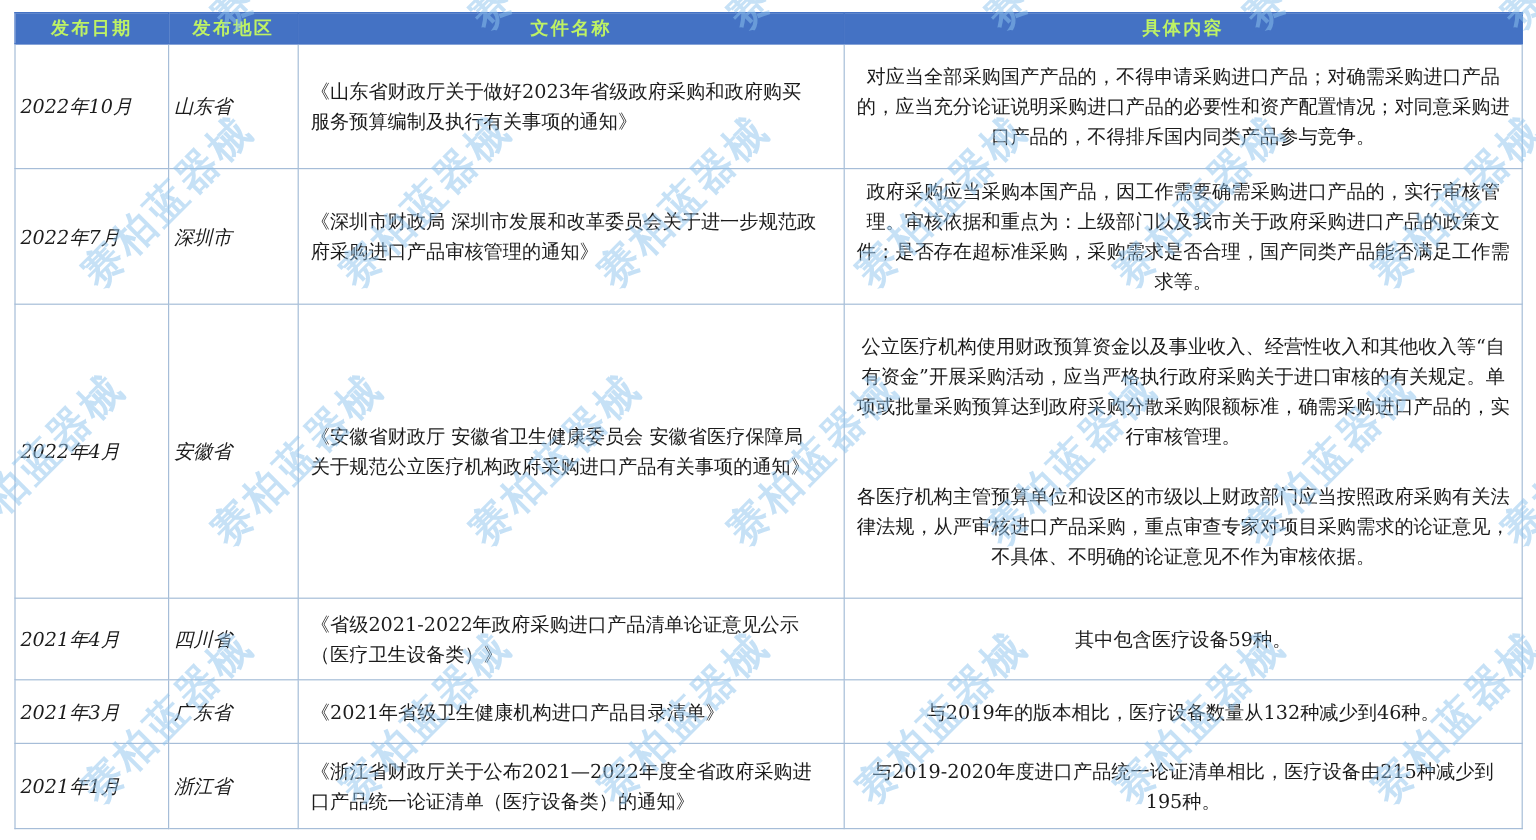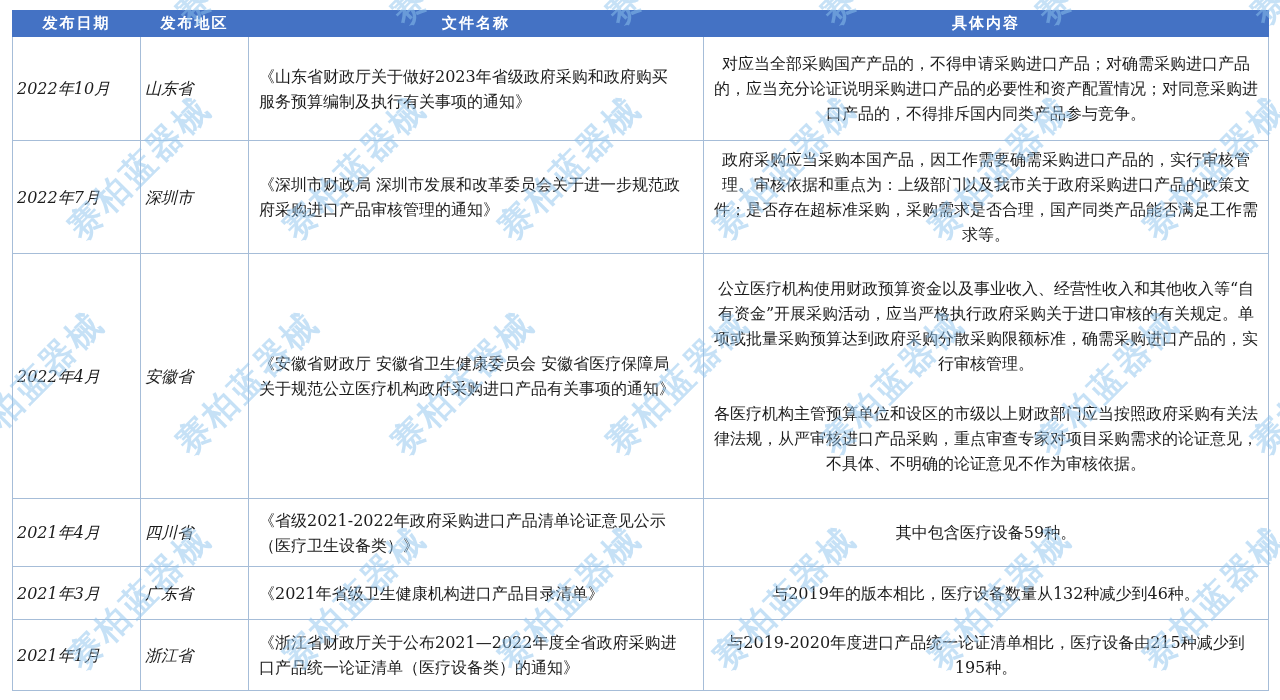--- a/index.html
+++ b/index.html
@@ -7,21 +7,21 @@
   .stage {
     position:relative; width:1280px; height:700px;
     font-family:"DejaVu Serif","Liberation Serif",serif;
     color:#1b1b1b; background:#ffffff;
   }
   table.policy-table {
     position:absolute; left:12px; top:10px; width:1256px;
     border-collapse:collapse; table-layout:fixed;
   }
   .policy-table th {
-    background:#4472c4; color:#ffffff; font-weight:bold;
+    background:#4472c4; color:#bef264; font-weight:bold;
     font-size:15px; height:26px; text-align:center; vertical-align:middle;
     border:1px solid #4472c4; letter-spacing:2px;
     font-family:"DejaVu Sans","Liberation Sans",sans-serif;
   }
   .policy-table td {
     border:1px solid #a6bdd8; font-size:16px; line-height:25px;
     vertical-align:middle; background:transparent;
   }
   td.c-date, td.c-region { text-align:left; padding:2px 4px;font-style:italic; }
   td.c-title { text-align:left; padding:4px 22px 4px 10px; }

